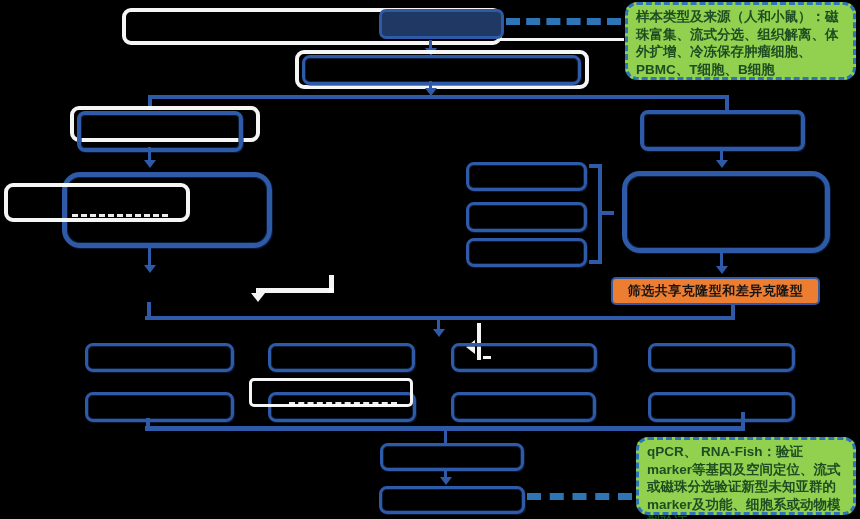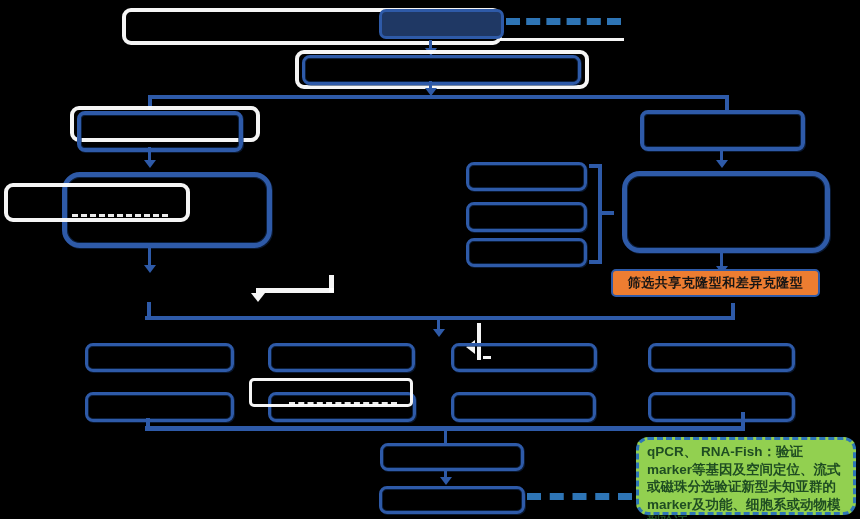--- a/index.html
+++ b/index.html
@@ -46,20 +46,21 @@
 </head>
 <body>
 
 <div id="canvas">
 
   <div class="ghost" style="left:122px;top:8px;width:372px;height:29px;"></div>
   <div class="fillnode" style="left:379px;top:9px;width:119px;height:24px;"></div>
   <div class="dash-blue" style="left:506px;top:18px;width:115px;"></div>
   <div class="whline" style="left:500px;top:38px;width:124px;height:3px;"></div>
 
+  <div class="note" style="left:625px;top:2px;width:231px;height:78px;">样本类型及来源（人和小鼠）：磁珠富集、流式分选、组织解离、体外扩增、冷冻保存肿瘤细胞、PBMC、T细胞、B细胞</div>
 
   <div class="vline" style="left:429px;top:40px;width:3px;height:10px;"></div>
   <div class="arr-down" style="left:425px;top:48px;"></div>
 
   <div class="ghost" style="left:295px;top:50px;width:286px;height:31px;"></div>
   <div class="node" style="left:302px;top:55px;width:273px;height:24px;"></div>
 
   <div class="vline" style="left:429px;top:81px;width:3px;height:9px;"></div>
   <div class="arr-down" style="left:425px;top:88px;"></div>
 
@@ -81,21 +82,21 @@
 
 
   <div class="node" style="left:640px;top:110px;width:157px;height:33px;border-width:4px;"></div>
   <div class="vline" style="left:720px;top:147px;width:3px;height:15px;"></div>
   <div class="arr-down" style="left:716px;top:160px;"></div>
 
   <div class="node big" style="left:622px;top:171px;width:198px;height:72px;"></div>
   <div class="vline" style="left:720px;top:251px;width:3px;height:17px;"></div>
   <div class="arr-down" style="left:716px;top:266px;"></div>
 
-  <div class="orange" style="left:611px;top:269px;width:205px;height:24px;">筛选共享克隆型和差异克隆型</div>
+  <div class="orange" style="left:611px;top:277px;width:205px;height:24px;">筛选共享克隆型和差异克隆型</div>
 
   <div class="node" style="left:466px;top:162px;width:115px;height:23px;"></div>
   <div class="node" style="left:466px;top:202px;width:115px;height:24px;"></div>
   <div class="node" style="left:466px;top:238px;width:115px;height:23px;"></div>
   <div class="vline" style="left:598px;top:164px;width:4px;height:100px;"></div>
   <div class="hline" style="left:589px;top:164px;width:12px;height:4px;"></div>
   <div class="hline" style="left:589px;top:260px;width:12px;height:4px;"></div>
   <div class="hline" style="left:601px;top:211px;width:13px;height:4px;"></div>
 
   <div class="wvline" style="left:329px;top:275px;width:5px;height:17px;"></div>

